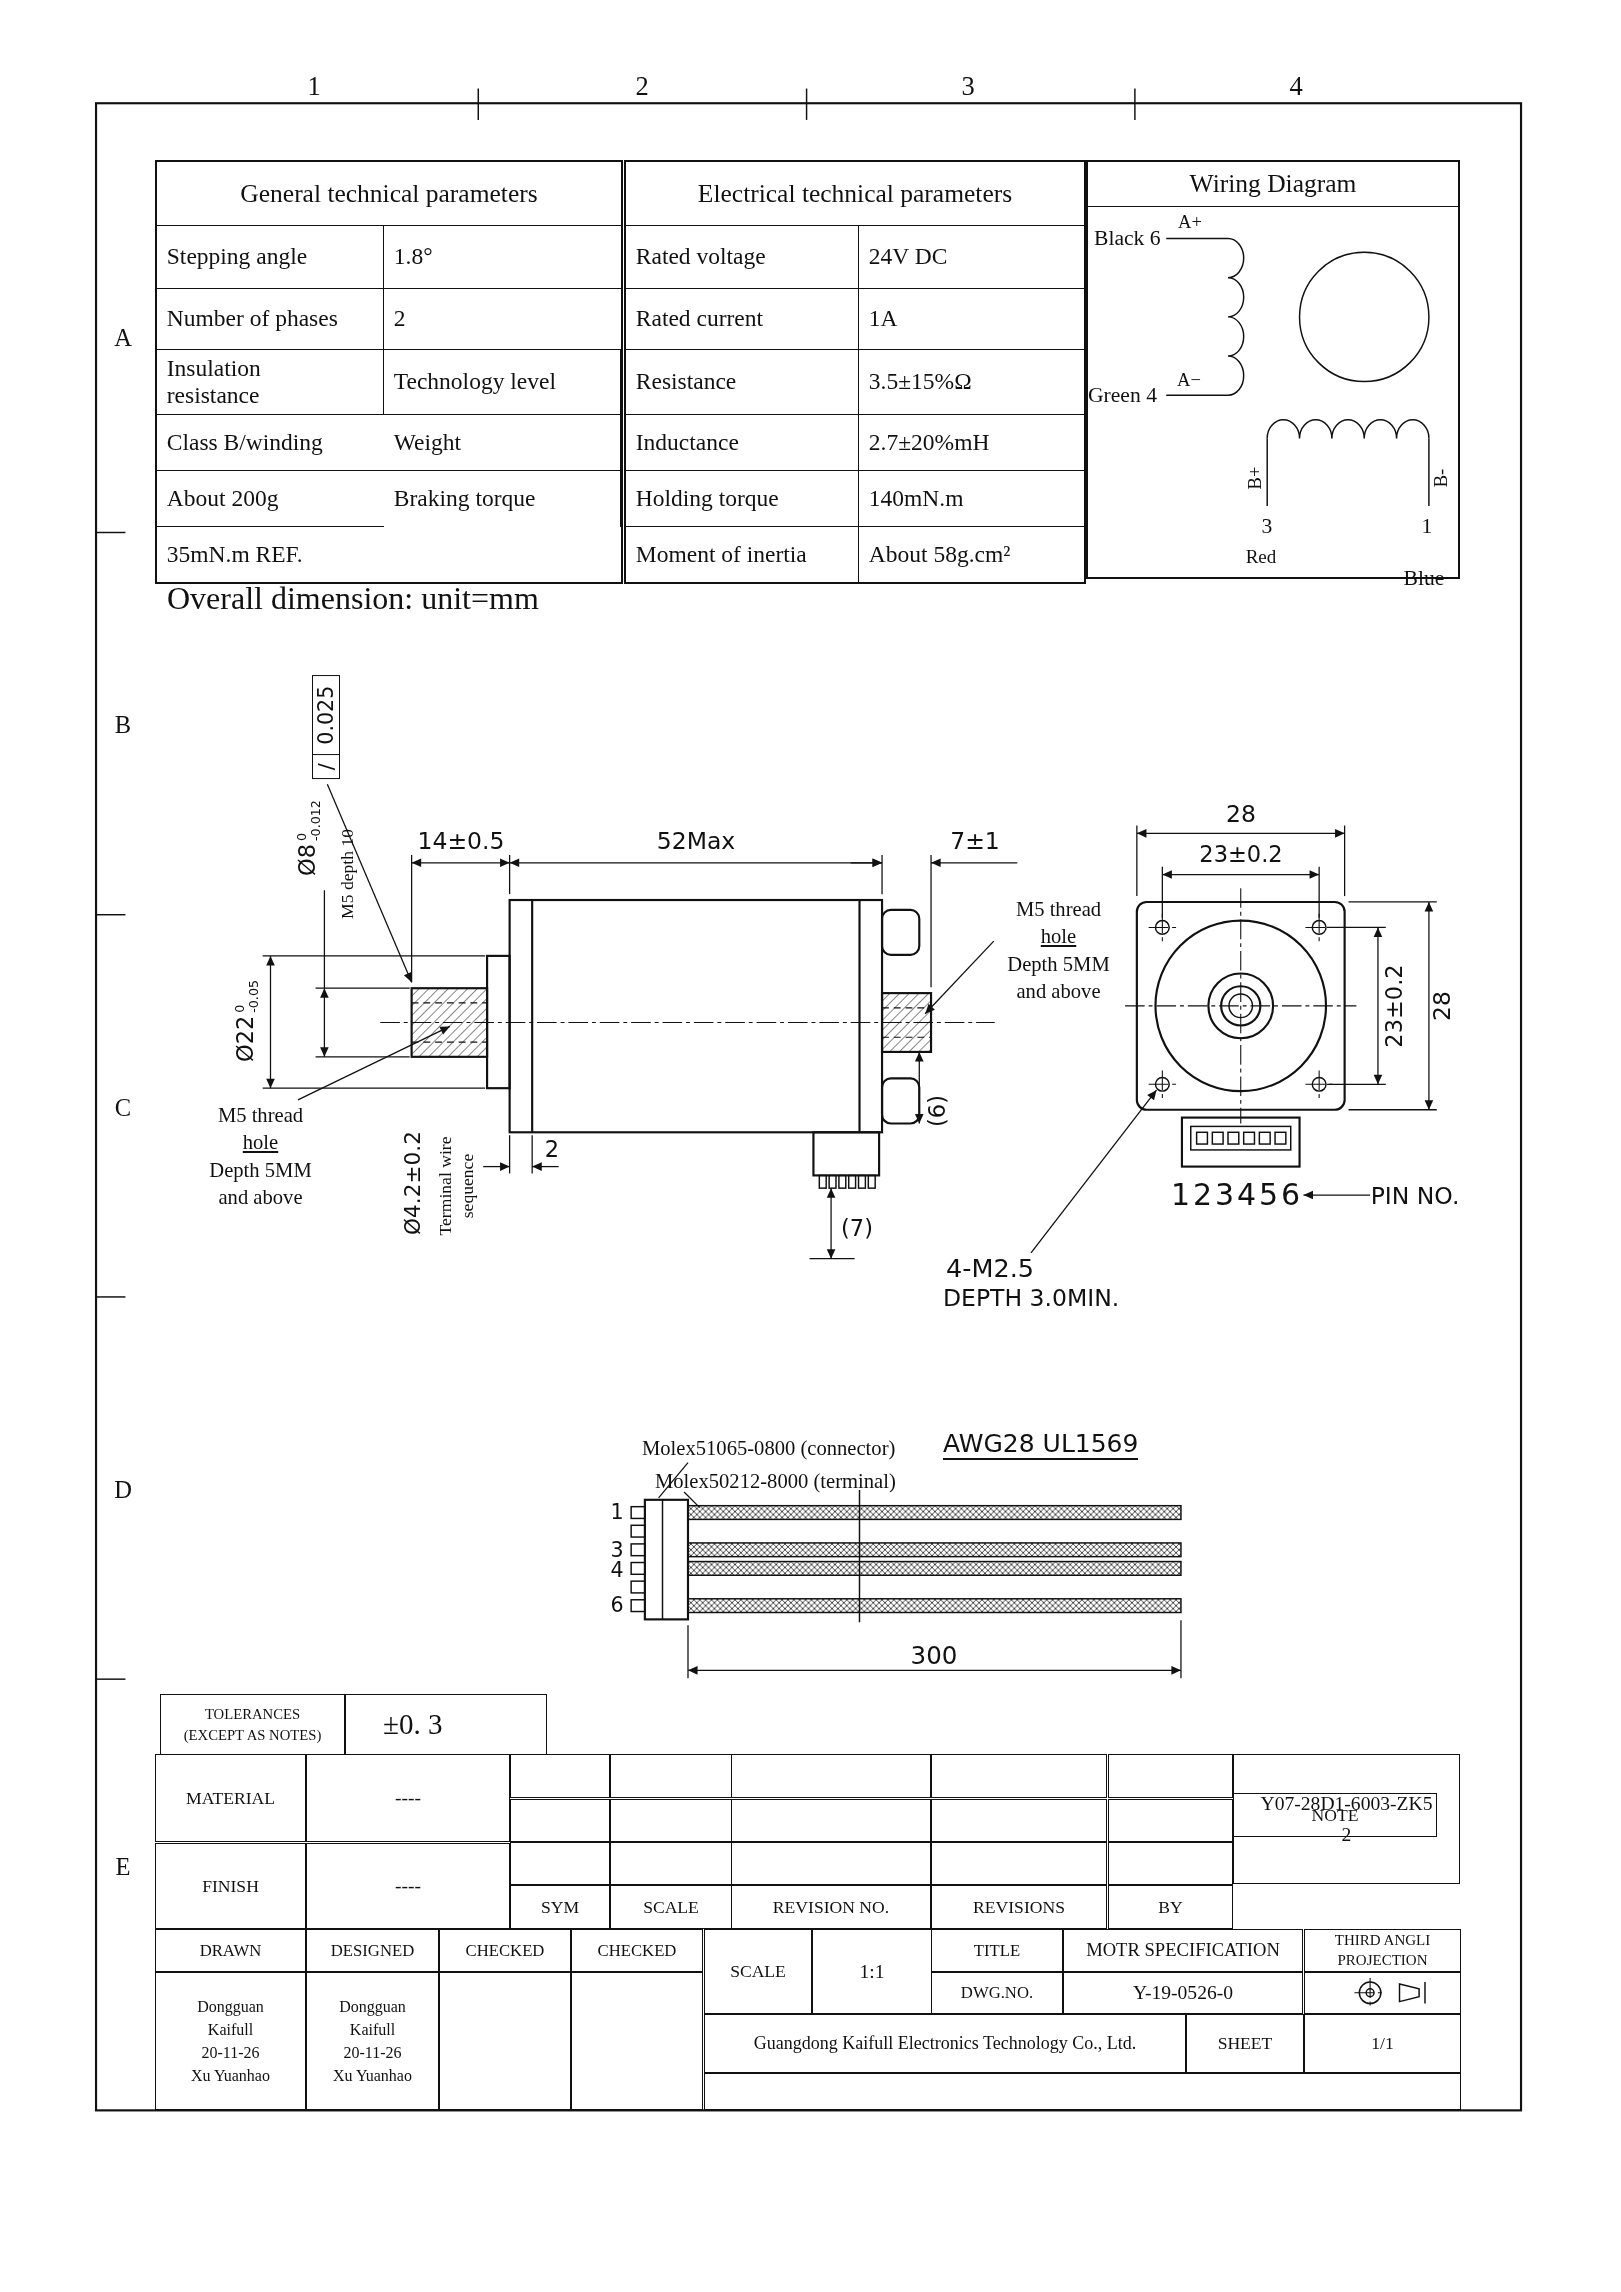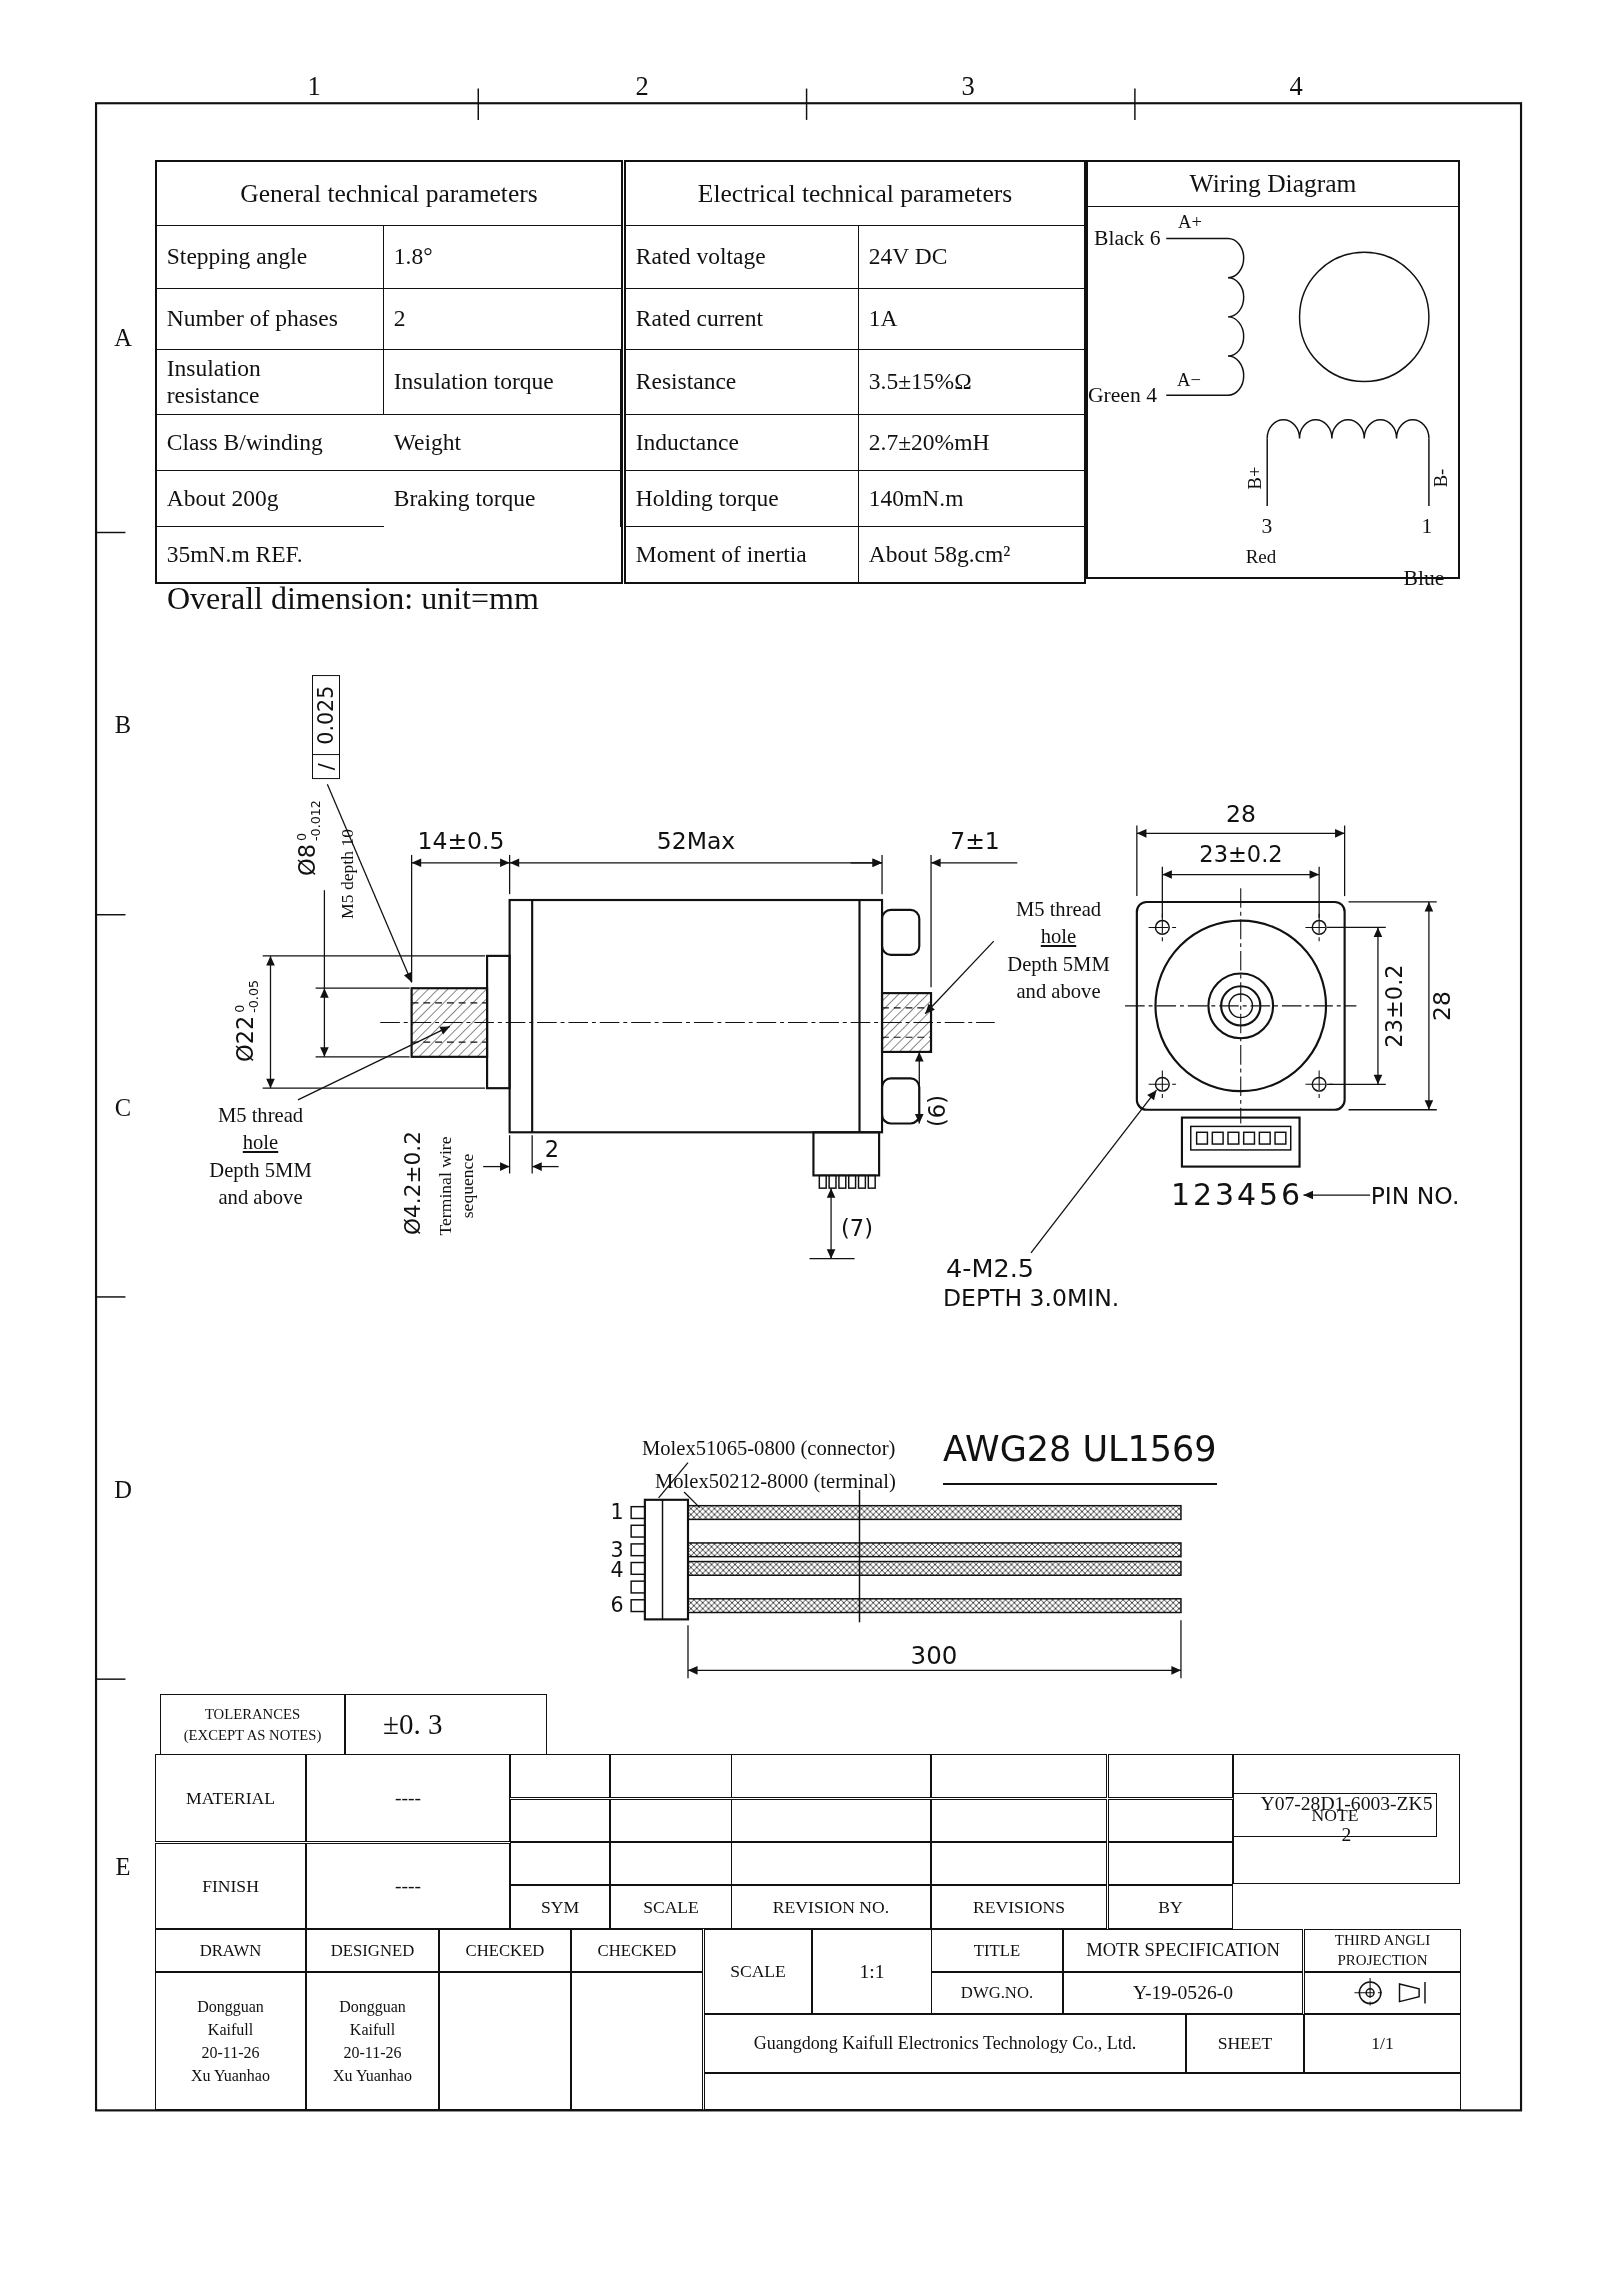--- a/index.html
+++ b/index.html
@@ -204,21 +204,21 @@
 <div class="lbl ctr" style="left:123px;top:1490px;font-size:24.5px">D</div>
 <div class="lbl ctr" style="left:123px;top:1867px;font-size:24.5px">E</div>
 
 <div class="ptable" style="left:155px;top:160px;width:468px;grid-template-columns:227px 1fr;grid-template-rows:64px 63px 61px 65px 56px 56px 55px">
   <div class="th">General technical parameters</div>
   <div class="td lab">Stepping angle</div>
   <div class="td">1.8°</div>
   <div class="td lab">Number of phases</div>
   <div class="td">2</div>
   <div class="td lab">Insulation resistance</div>
-  <div class="td lab">Insulation torque</div>
+  <div class="td lab">Technology level</div>
   <div class="td">Class B/winding</div>
   <div class="td lab">Weight</div>
   <div class="td">About 200g</div>
   <div class="td lab">Braking torque</div>
   <div class="td">35mN.m REF.</div>
 </div>
 
 <div class="ptable" style="left:624px;top:160px;width:462px;grid-template-columns:233px 1fr;grid-template-rows:64px 63px 61px 65px 56px 56px 55px">
   <div class="th">Electrical technical parameters</div>
   <div class="td lab">Rated voltage</div>
@@ -301,21 +301,21 @@
 <div class="lbl ctr san" style="left:1241px;top:814px;font-size:23.5px">28</div>
 <div class="lbl ctr san" style="left:1241px;top:854px;font-size:22.5px">23±0.2</div>
 <div class="lbl rot san" style="left:1394px;top:1006px;font-size:22.5px">23±0.2</div>
 <div class="lbl rot san" style="left:1442px;top:1006px;font-size:23.5px">28</div>
 <div class="lbl ctr san" style="left:1237px;top:1194px;font-size:30px;letter-spacing:2.9px">123456</div>
 <div class="lbl ctr san" style="left:1415px;top:1196px;font-size:23.5px">PIN NO.</div>
 <div class="lbl san" style="left:946px;top:1253px;font-size:25.5px">4-M2.5</div>
 <div class="lbl san" style="left:943px;top:1284px;font-size:23.5px">DEPTH 3.0MIN.</div>
 
 <div class="lbl" style="left:642px;top:1437px;font-size:20.6px">Molex51065-0800 (connector)</div>
-<div class="lbl san" style="left:943px;top:1429px;font-size:35px;border-bottom:2px solid #111;padding-bottom:14px">AWG28 UL1569</div>
+<div class="lbl san" style="left:943px;top:1429px;font-size:25px;border-bottom:2px solid #111;padding-bottom:0">AWG28 UL1569</div>
 <div class="lbl" style="left:655px;top:1470px;font-size:20.6px">Molex50212-8000 (terminal)</div>
 <div class="lbl ctr san" style="left:617px;top:1512px;font-size:20.6px">1</div>
 <div class="lbl ctr san" style="left:617px;top:1550px;font-size:20.6px">3</div>
 <div class="lbl ctr san" style="left:617px;top:1570px;font-size:20.6px">4</div>
 <div class="lbl ctr san" style="left:617px;top:1605px;font-size:20.6px">6</div>
 <div class="lbl ctr san" style="left:934px;top:1655px;font-size:24.5px">300</div>
 
 <div class="cell" style="left:160px;top:1694px;width:185px;height:61px;font-size:14.7px;line-height:1.4">
   <span>TOLERANCES</span>
       <span>(EXCEPT AS NOTES)</span>

